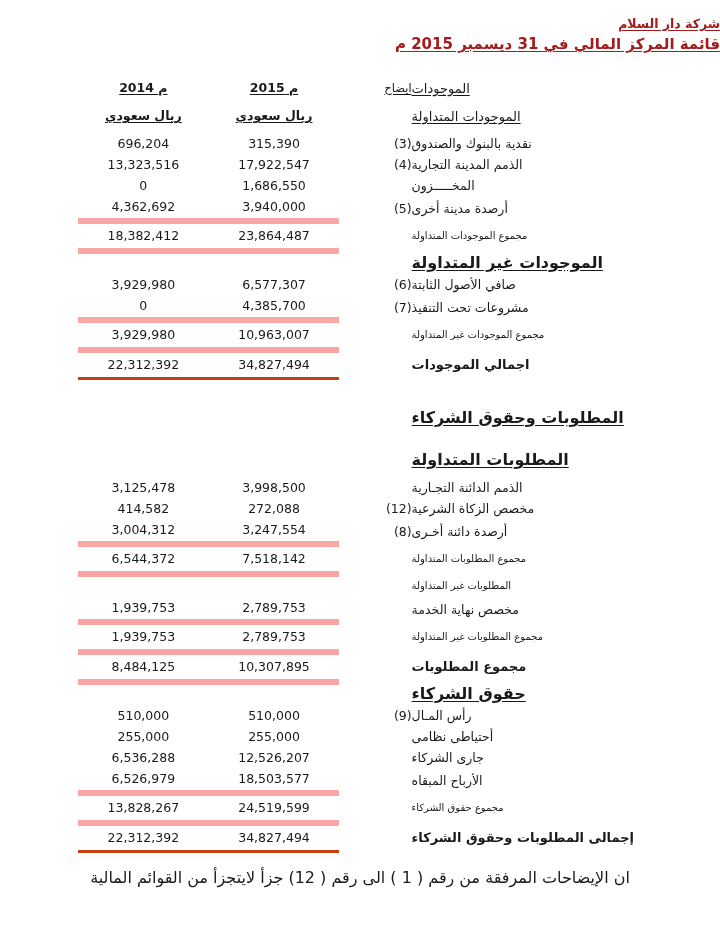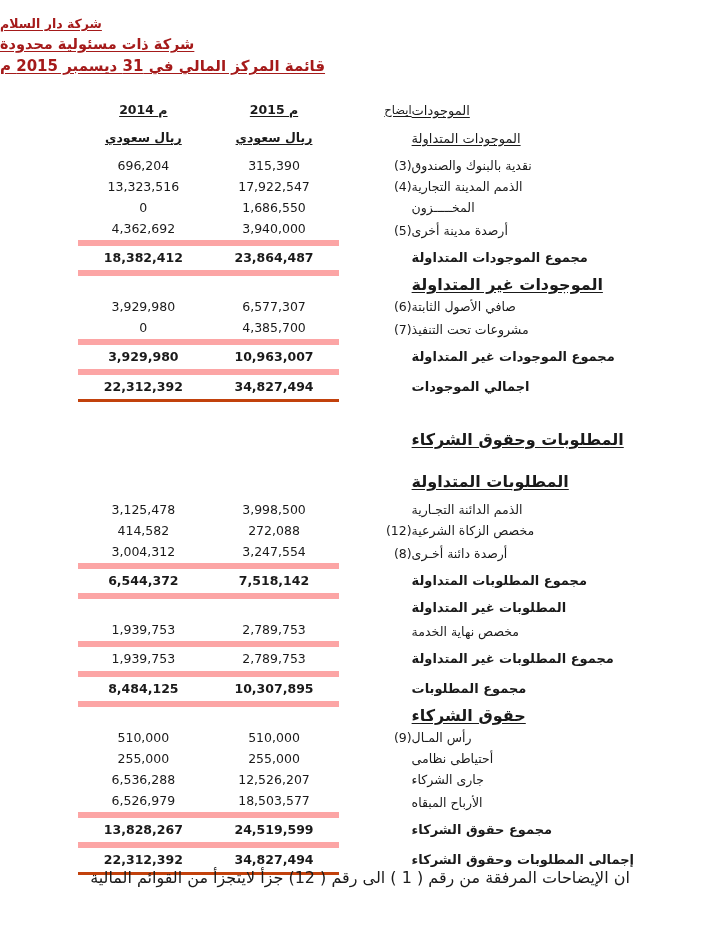--- a/index.html
+++ b/index.html
@@ -12,21 +12,21 @@
     width: 720px;
     height: 932px;
     font-family: "DejaVu Sans", "Liberation Sans", sans-serif;
     color: #1a1a1a;
     position: relative;
     overflow: hidden;
   }
 
   
   .doc-header {
-    text-align: left;
+    text-align: right;
     padding-top: 14px;
   }
   .doc-header .hline {
     color: #A51A1A;
     font-weight: bold;
     text-decoration: underline;
     text-underline-offset: 2px;
     line-height: 1.52;
     white-space: nowrap;
     direction: rtl;
@@ -69,22 +69,22 @@
     font-size: 12.5px;
   }
   td.label.sec-title {
     font-weight: bold;
     font-size: 16px;
     text-decoration: underline;
     text-underline-offset: 2px;
     margin-top: 40px;
   }
   td.label.total {
-    font-weight: bold;
-    font-size: 13px;
+    font-weight: normal;
+    font-size: 10px;
   }
   td.label.grand {
     font-weight: bold;
     font-size: 13px;
   }
   td.label.col-head {
     font-weight: normal;
     font-size: 13px;
     text-decoration: underline;
     text-underline-offset: 2px;
@@ -108,21 +108,21 @@
     direction: ltr;
     font-size: 12.5px;
     font-variant-numeric: tabular-nums;
   }
   td.num.col-head {
     font-weight: bold;
     font-size: 12.5px;
     text-decoration: underline;
     text-underline-offset: 2px;
   }
-  td.num.bold { font-weight: bold; }
+  td.num.bold { font-weight: normal; }
   td.num.rule-bottom { border-bottom: 6px solid #fca5a5; }
   td.num.rule-thick  { border-bottom: 3px solid #c2410c; }
 
   tr.spacer td { height: 13px; }
   tr.spacer-sm td { height: 7px; }
   tr.row td { height: 21px; }
   tr.row.tall td { height: 24px; }
 
   
   .doc-footer {
@@ -134,21 +134,20 @@
     direction: rtl;
     font-size: 16px;
     color: #1a1a1a;
   }
 </style>
 </head>
 <body>
 
 <div class="doc-header">
   <div class="hline l1">شركة دار السلام</div>
-  <div class="hline l2">شركة ذات مسئولية محدودة</div>
   <div class="hline l4">قائمة المركز المالي  في 31 ديسمبر 2015 م</div>
 </div>
 
 <div class="sheet">
 <table class="fin">
   <colgroup>
     <col class="c-label">
         <col class="c-note">
         <col class="c-y2015">
         <col class="c-y2014">

